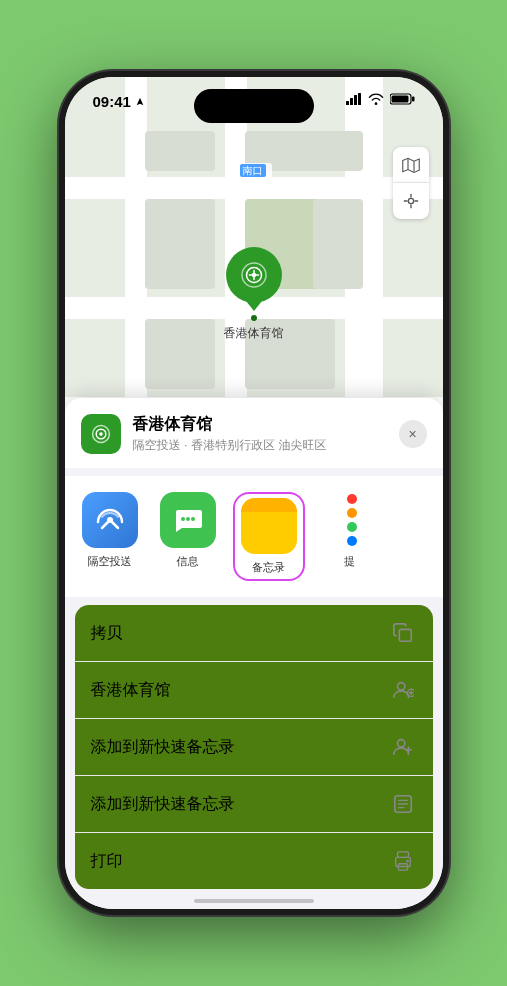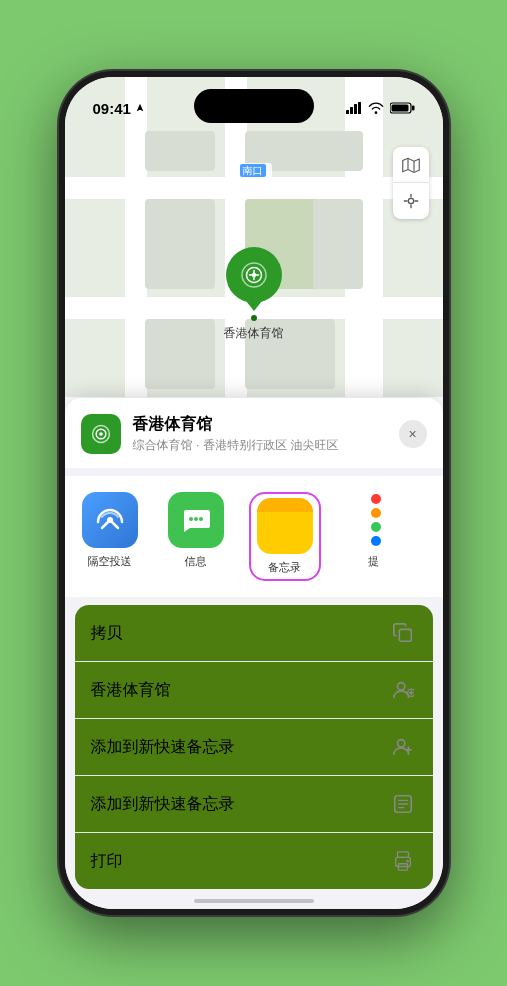--- a/index.html
+++ b/index.html
@@ -38,21 +38,21 @@
       background: #000;
       border-radius: 20px;
       z-index: 100;
     }
     
     .status-bar {
       position: absolute;
       top: 0; left: 0; right: 0;
       height: 54px;
       display: flex;
-      align-items: center;
+      align-items: flex-start;
       justify-content: space-between;
       padding: 16px 28px 8px;
       z-index: 99;
     }
     .status-time {
       font-size: 15px;
       font-weight: 600;
       color: #000;
     }
     .status-icons {
@@ -219,21 +219,21 @@
       justify-content: center;
       font-size: 14px;
       color: #666;
       cursor: pointer;
     }
     
     .share-row {
       background: #fff;
       padding: 16px 12px;
       display: flex;
-      gap: 20px;
+      gap: 12px;
       overflow-x: auto;
       scrollbar-width: none;
       margin-top: 8px;
     }
     .share-row::-webkit-scrollbar { display: none; }
     .share-item {
       display: flex;
       flex-direction: column;
       align-items: center;
       gap: 6px;
@@ -405,21 +405,21 @@
       <div class="location-header">
         <div class="location-icon">
           <svg width="24" height="24" viewBox="0 0 40 40" fill="none">
             <circle cx="20" cy="20" r="14" stroke="#fff" stroke-width="2.5" opacity="0.7"></circle>
             <circle cx="20" cy="20" r="8" stroke="#fff" stroke-width="2.5"></circle>
             <circle cx="20" cy="20" r="3" fill="#fff"></circle>
           </svg>
         </div>
         <div class="location-info">
           <div class="location-name">香港体育馆</div>
-          <div class="location-sub">综合体育馆 · 香港特别行政区 油尖旺区</div>
+          <div class="location-sub">隔空投送 · 香港特别行政区 油尖旺区</div>
         </div>
         <div class="close-btn">
           <span>×</span>
         </div>
       </div>
 
       <div class="share-row">
 
         <div class="share-item">
           <div class="share-icon airdrop-icon">

